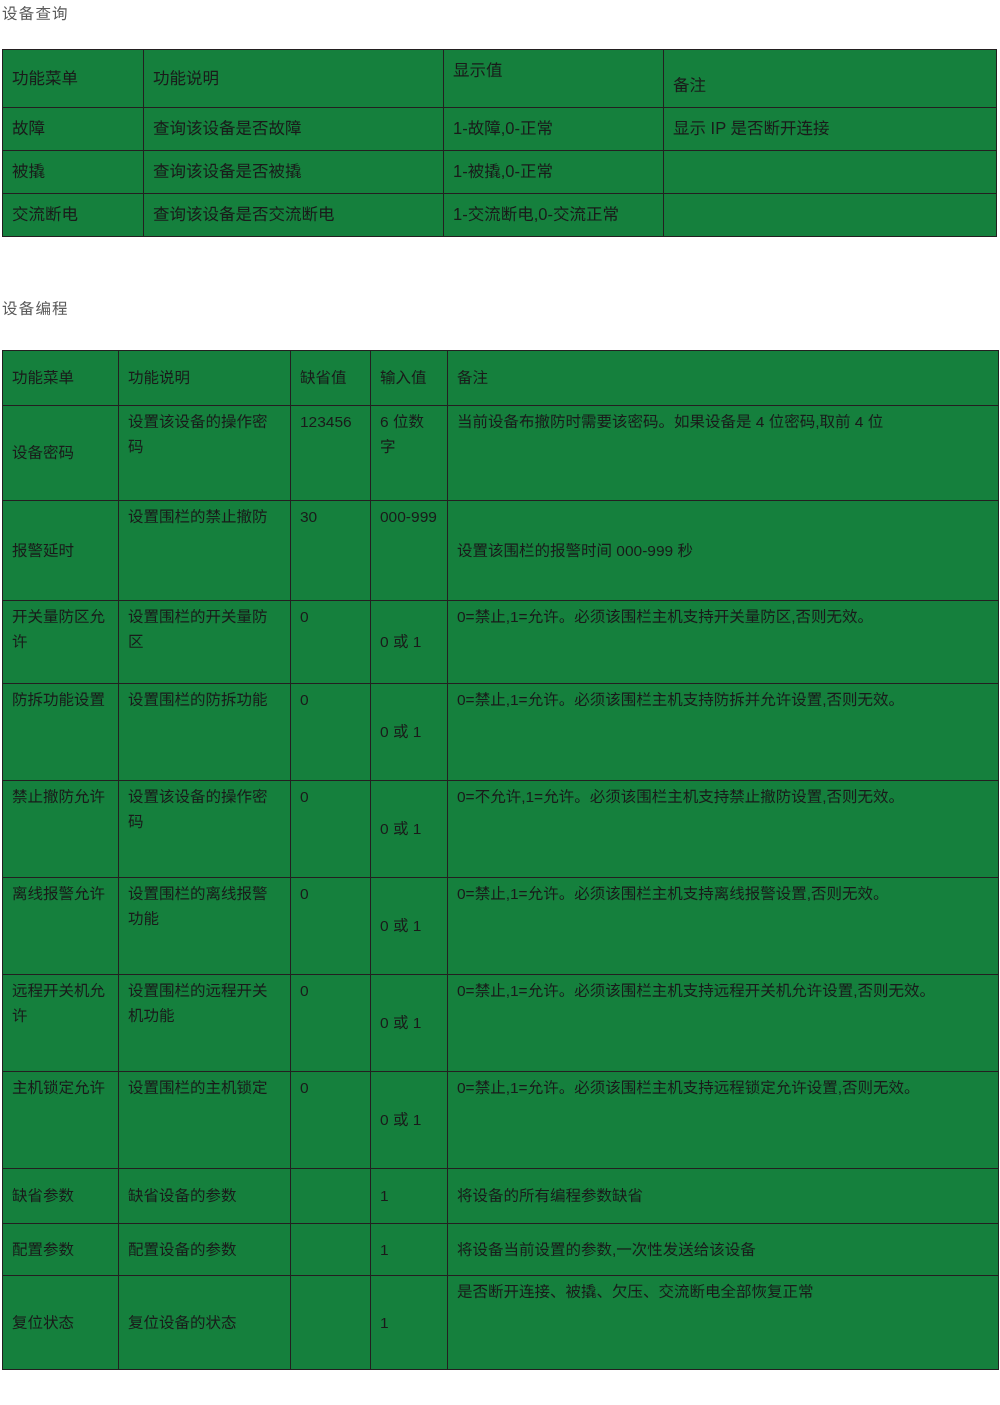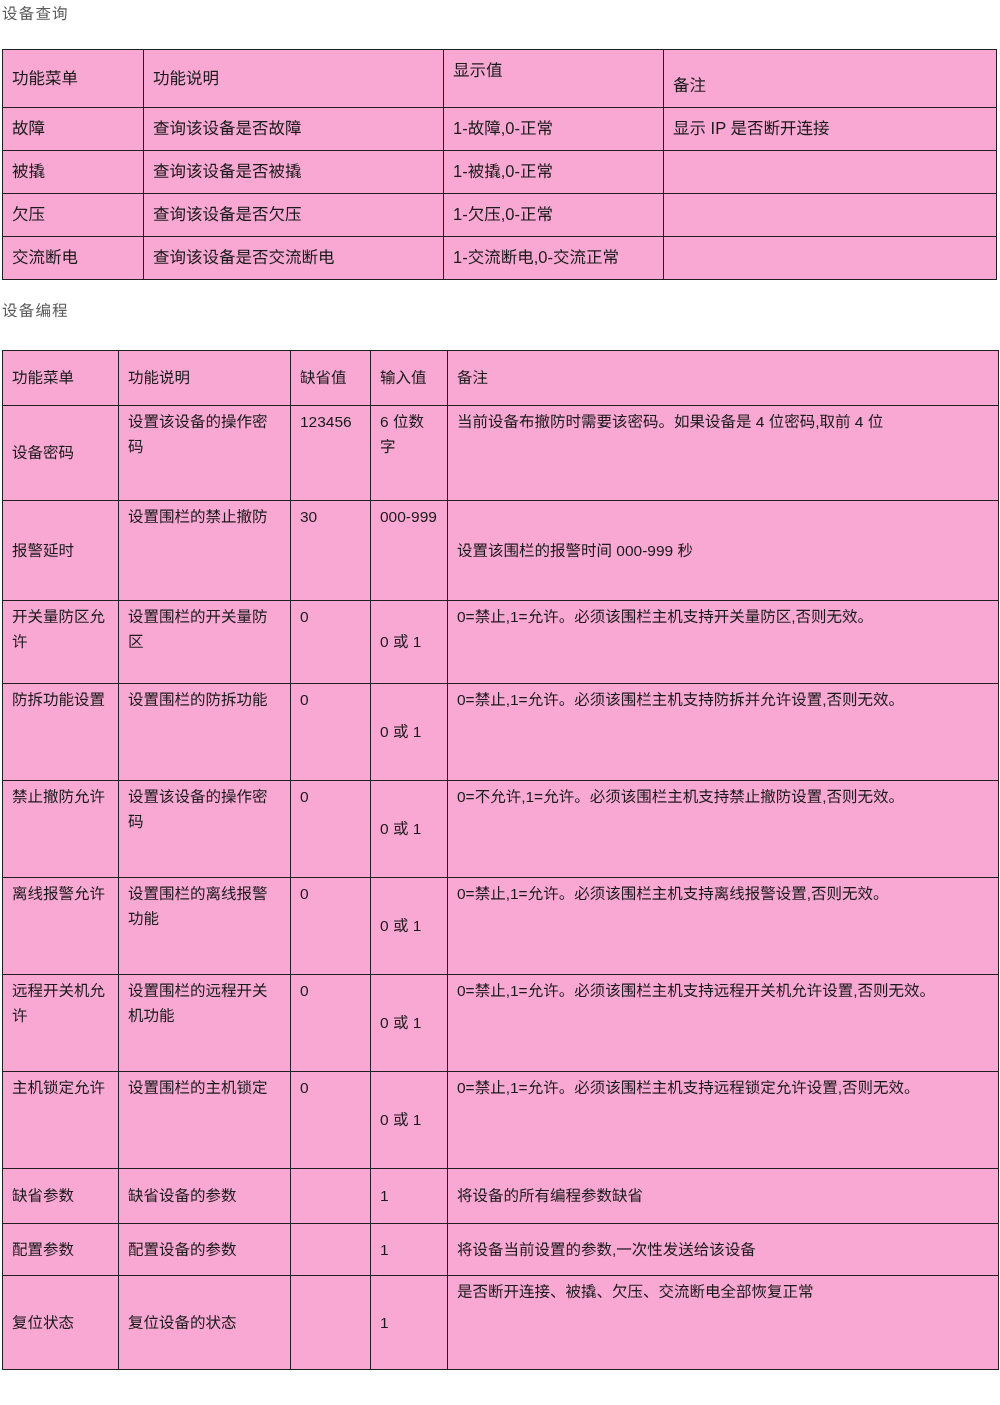--- a/index.html
+++ b/index.html
@@ -25,28 +25,28 @@
 
   
   .section-title {
     font-size: 15.5px;
     color: #5a5a5a;
     letter-spacing: 1.2px;
     line-height: 1;
     font-weight: 400;
   }
   #title-query  { position: absolute; left: 2px;  top: 6px; }
-  #title-program{ position: absolute; left: 2px;  top: 303px; }
+  #title-program{ position: absolute; left: 2px;  top: 303px; font-family: Liberation Mono, monospace; }
 
   
   table.doc-table {
     position: absolute;
     border-collapse: collapse;
     table-layout: fixed;
-    background: #f9a8d4;
+    background: #15803d;
   }
   table.doc-table td,
   table.doc-table th {
     border: 1.5px solid #231f20;
     vertical-align: middle;
     text-align: left;
     font-weight: 400;
     padding: 3px 9px;
     box-sizing: border-box;
     word-break: break-word;
@@ -135,26 +135,20 @@
         <td>1-故障,0-正常</td>
         <td>显示 IP 是否断开连接</td>
       </tr>
       <tr>
         <td>被撬</td>
         <td>查询该设备是否被撬</td>
         <td>1-被撬,0-正常</td>
         <td></td>
       </tr>
       <tr>
-        <td>欠压</td>
-        <td>查询该设备是否欠压</td>
-        <td>1-欠压,0-正常</td>
-        <td></td>
-      </tr>
-      <tr>
         <td>交流断电</td>
         <td>查询该设备是否交流断电</td>
         <td>1-交流断电,0-交流正常</td>
         <td></td>
       </tr>
     </tbody>
   </table>
 
   <div class="section-title" id="title-program">设备编程</div>
 

